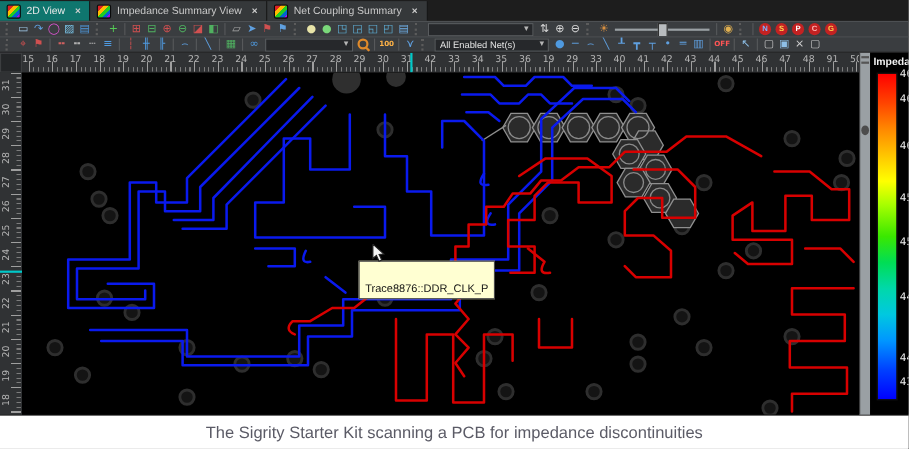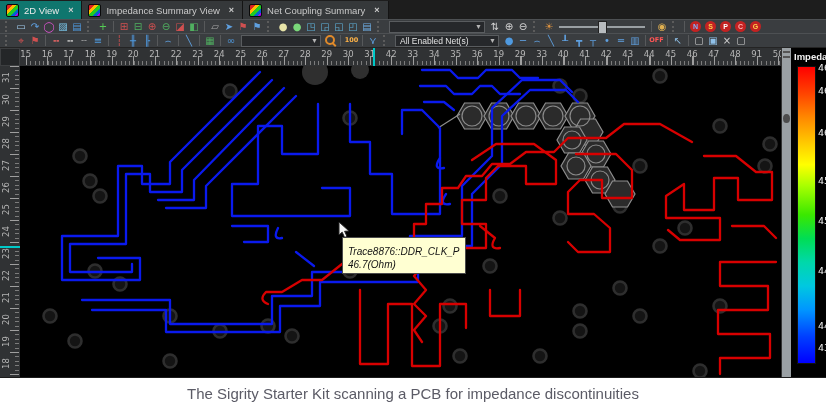--- a/index.html
+++ b/index.html
@@ -63,22 +63,22 @@
 
   
   .canvas-wrap{position:absolute;left:20px;top:66px;width:761px;height:311px;background:var(--canvas-bg,#000);overflow:hidden;}
   .ghost-outer,.ghost-inner{stroke-linecap:round;stroke-linejoin:round;}
   circle.pad{fill:#141414;stroke:var(--ghost,#2e2e2e);stroke-width:2.6;}
   circle.bigpad{fill:#2f2f2f;stroke:none;}
   .hex{fill:#2b2b2b;stroke:#8f8f8f;stroke-width:1.2;}
   circle.hexc{fill:none;stroke:#8a8a8a;stroke-width:1.2;}
   path.blue{stroke:var(--trace-blue,#0a1aee);stroke-width:2.3;fill:none;stroke-linejoin:round;stroke-linecap:round;}
   path.red{stroke:var(--trace-red,#d80000);stroke-width:2.3;fill:none;stroke-linejoin:round;stroke-linecap:round;}
-  .tooltip{position:absolute;left:322px;top:171px;background:var(--tooltip-bg,#ffffd2);border:1px solid #4a4a4a;
-     color:#141414;font-size:10px;line-height:13px;padding:7px 5px 2px 5px;white-space:nowrap;z-index:5;font-style:italic;}
+  .tooltip{position:absolute;left:306px;top:171px;background:var(--tooltip-bg,#ffffd2);border:1px solid #4a4a4a;
+     color:#141414;font-size:10px;line-height:13px;padding:18px 5px 2px 5px;white-space:nowrap;z-index:5;}
   .cursor-arrow{position:absolute;left:318px;top:156px;z-index:6;}
 
   
   .vscroll{position:absolute;left:781px;top:48px;width:10px;height:329px;background:#9aa0a4;border-left:1px solid #333;box-sizing:border-box;}
   .vscroll .thumb{position:absolute;left:1px;top:66px;width:7px;height:9px;border-radius:50%;background:#4c4c4c;}
   .vscroll .tick{position:absolute;left:1px;width:7px;height:2px;background:#555;}
   .legend{position:absolute;left:791px;top:48px;width:35px;height:329px;background:#000;}
   .legend-title{color:#f2f2f2;font-size:9.5px;font-weight:bold;padding:3px 0 0 3px;white-space:nowrap;}
   .legend-bar{position:absolute;left:6px;top:18px;width:17px;height:296px;border:1px solid #111;
      background:linear-gradient(180deg,#f00 0%,#ff4400 9%,#ff8800 17%,#ffcc00 26%,#ffff00 33%,#aaff00 40%,
@@ -427,21 +427,20 @@
         <path class="red" d="M712,160 L744,160 L756,172"></path>
         <path class="red" d="M756,196 L700,196 L700,220 L748,220 L748,244 L698,244 L698,268 L750,268 L750,292 L700,292 L700,308"></path>
         <path class="red" d="M340,224 L340,298 L368,298 L368,238 L392,238 L392,300 L420,300 L420,238 L446,238 L446,262"></path>
         <path class="red" d="M470,224 L470,250 L500,250 L500,224"></path>
       </g>
     </svg>
 
     
     <div class="tooltip">
       <div>Trace8876::DDR_CLK_P</div>
-      <div>46.7(Ohm)</div>
     </div>
 
     
     <svg class="cursor-arrow" width="14" height="18">
       <polygon points="1,0 1,13 4.2,10.2 6.6,15.5 9,14.4 6.6,9.3 11,9" fill="#f5f5f5" stroke="#222" stroke-width="1"></polygon>
     </svg>
   </div>
 
   <div class="vscroll">
     <div class="tick" style="top:3px"></div>

